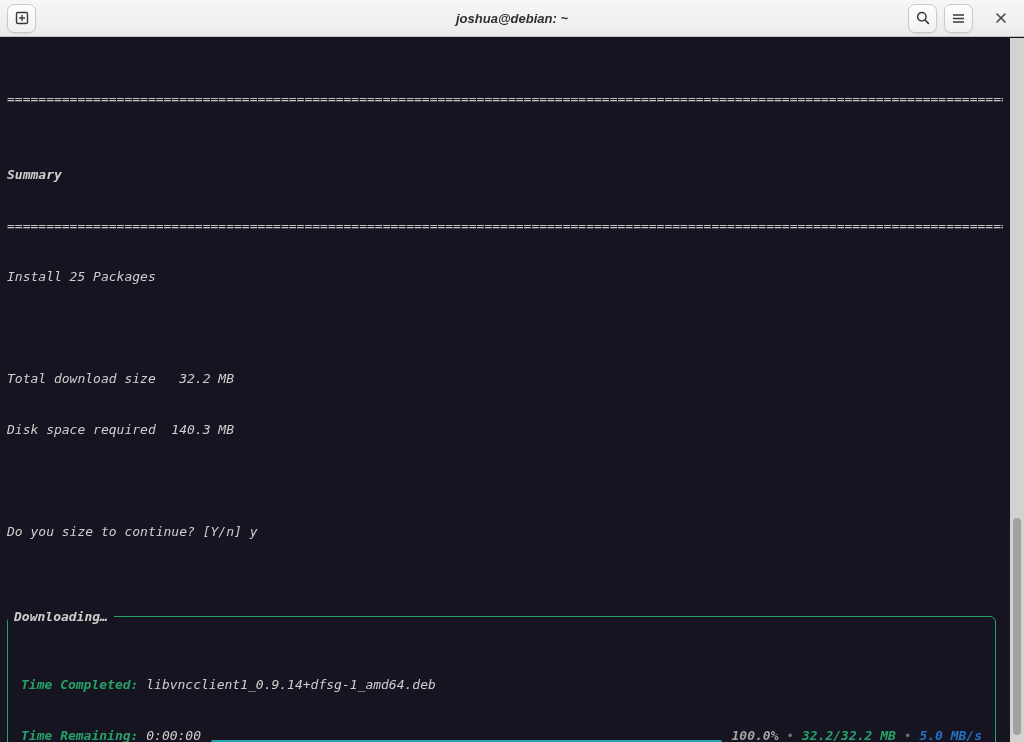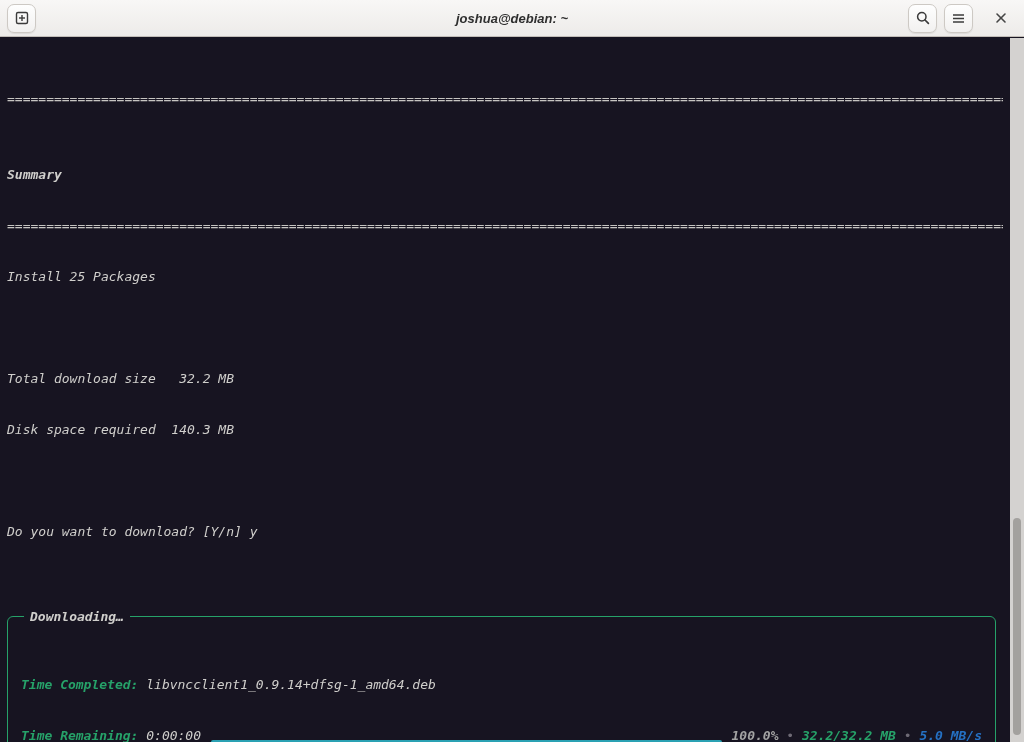--- a/index.html
+++ b/index.html
@@ -50,21 +50,21 @@
   .blue  { color:#2571c4; font-weight:bold; }
   .cyan  { color:#a3a3a3; font-weight:bold; }
   .dim   { color:#6e6a75; }
   .fg    { color:#d0cfcc; }
 
   .box {
     border:1px solid #26a269; border-radius:6px;
     position:relative; margin-right:7px;
   }
   .box-title {
-    position:absolute; top:-9px; left:16px; background:#171421;
+    position:absolute; top:-9px; left:0; background:#171421;
     padding:0 6px; font-weight:bold; color:#d0cfcc;
   }
   .box-dl { margin-top:8px; padding:8px 13px 2px 13px; }
 
   .row { display:flex; align-items:flex-end; height:17px; overflow:hidden; }
   .bar { flex:1; height:4px; background:#2aa1b3; border-radius:2px; margin:0 10px; }
 
   
   .scrollbar {
     position:absolute; top:38px; right:0; bottom:0; width:14px;
@@ -123,21 +123,21 @@
   <div class="terminal">
 
     <div class="line sep">====================================================================================================================================</div>
     <div class="line bold">Summary</div>
     <div class="line sep">====================================================================================================================================</div>
     <div class="line">Install 25 Packages</div>
     <div class="blank"></div>
     <div class="line">Total download size   32.2 MB</div>
     <div class="line">Disk space required  140.3 MB</div>
     <div class="blank"></div>
-    <div class="line">Do you want to download? [Y/n] y</div>
+    <div class="line">Do you size to continue? [Y/n] y</div>
 
     
     <div class="box box-dl">
       <span class="box-title">Downloading…</span>
       <div id="dl-rows"><div class="line"><span class="green">Time Completed:</span><span class="fg"> libvncclient1_0.9.14+dfsg-1_amd64.deb</span></div></div>
       <div class="row">
         <span class="green">Time Remaining:</span><span class="fg"> </span><span class="fg">0:00:00</span>
         <span class="bar"></span>
         <span class="cyan">100.0%</span><span class="dim"> </span><span class="dim">•</span><span> </span><span class="green">32.2/32.2 MB</span><span> </span><span class="dim">•</span><span> </span><span class="blue">5.0 MB/s</span>
       </div>

